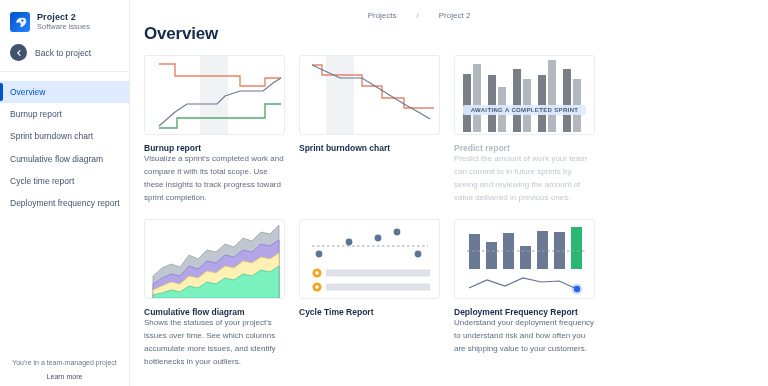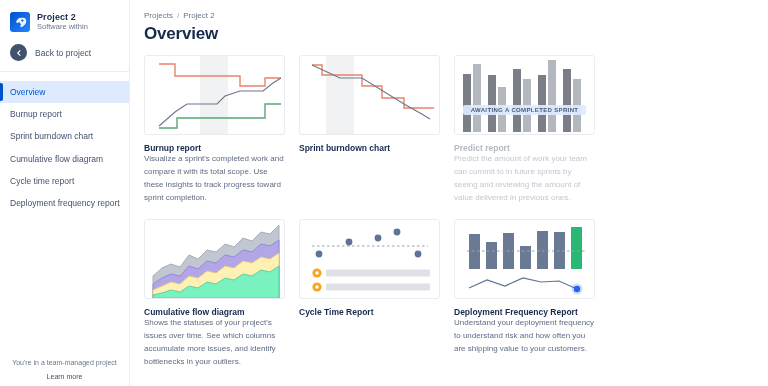--- a/index.html
+++ b/index.html
@@ -83,21 +83,21 @@
   .footer-note { font-size: 7px; color: #6b778c; line-height: 1.5; }
   .footer-link { font-size: 7px; color: #42526e; margin-top: 5px; cursor: pointer; }
 
   
   .main {
     flex: 1 1 auto;
     padding: 11px 14px 0 14px;
     overflow: hidden;
     background: #fff;
   }
-  .breadcrumb { font-size: 8px; color: #6b778c; display: flex; gap: 4px; align-items: center; }
+  .breadcrumb { font-size: 8px; color: #6b778c; display: flex; gap: 20px; align-items: center; justify-content: center; }
   .breadcrumb .crumb { cursor: pointer; }
   .breadcrumb .sep { color: #97a0af; }
   .page-title {
     font-size: 17px; font-weight: bold; color: #172b4d;
     margin-top: 4px; letter-spacing: -.2px;
   }
 
   .cards-grid {
     margin-top: 11px;
     display: grid;
@@ -155,21 +155,21 @@
 
     <div class="project-header">
       <div class="project-avatar">
         <svg width="13" height="13" viewBox="0 0 24 24">
           <path d="M14.5 3.5c2.8-.6 5.4.3 6.5 1.4 1.1 1.1 2 3.7 1.4 6.5-1 4.6-5.3 7.6-9 9.2l-2.2-2.2 2-3.4-3.8-3.8-3.4 2L3.8 11c1.6-3.7 4.6-8 10.7-7.5z" fill="#ffffff" opacity="0.92"></path>
           <circle cx="15.5" cy="8.5" r="2" fill="#0052cc"></circle>
         </svg>
       </div>
       <div class="project-meta">
         <span class="project-name">Project 2</span>
-        <span class="project-sub">Software within</span>
+        <span class="project-sub">Software issues</span>
       </div>
     </div>
 
     <div class="back-row">
       <span class="back-icon">
         <svg width="10" height="10" viewBox="0 0 24 24">
           <path d="M14.5 6.5L9 12l5.5 5.5" fill="none" stroke="#ffffff" stroke-width="2.6" stroke-linecap="round" stroke-linejoin="round"></path>
         </svg>
       </span>
       <span class="back-label">Back to project</span>

